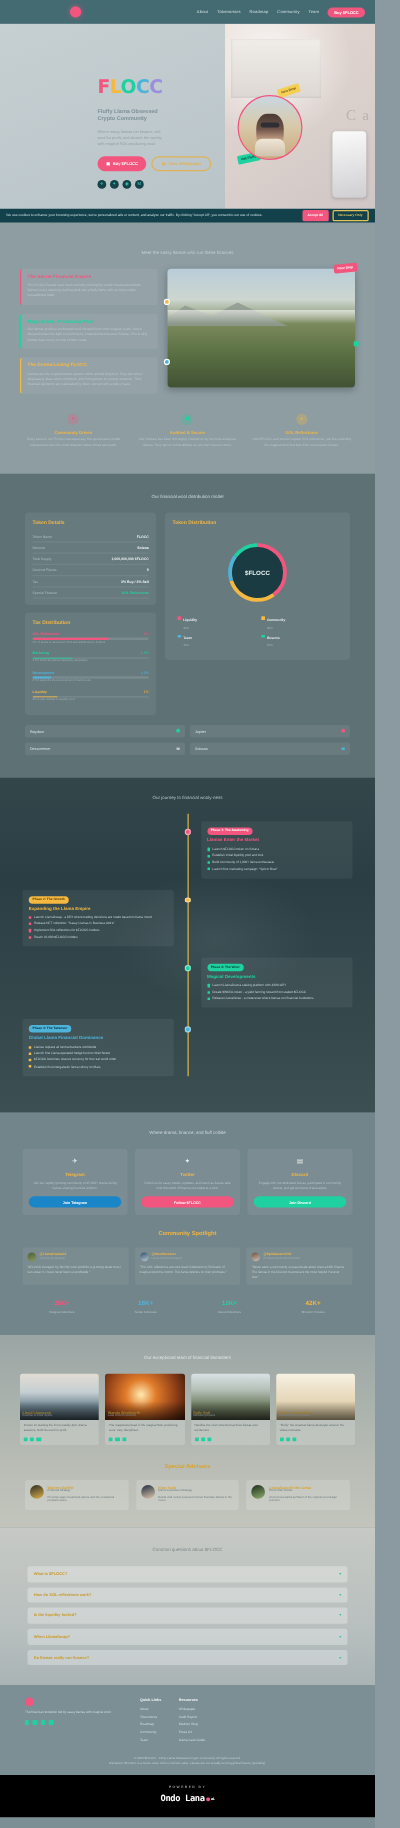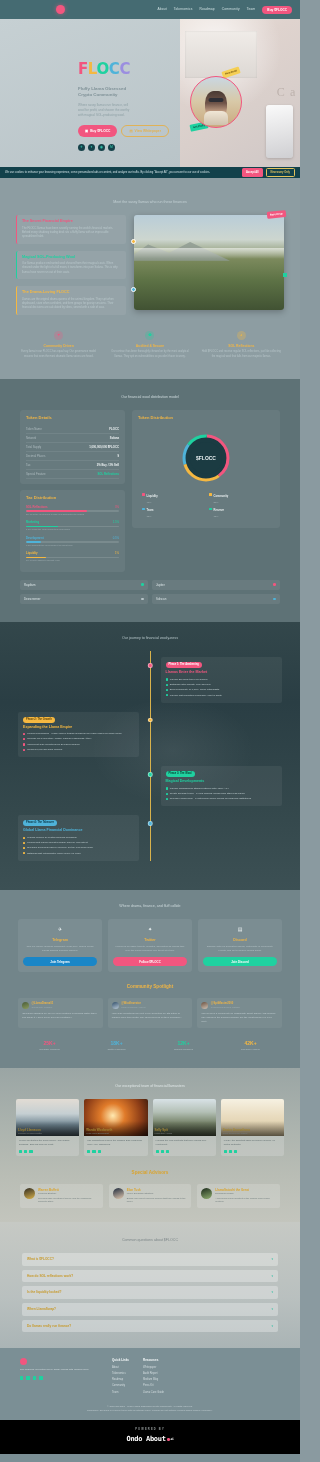--- a/index.html
+++ b/index.html
@@ -907,17 +907,17 @@
     </div>
     <div class="ft-bottom">
       <div>© 2024 $FLOCC - Fluffy Llama Obsessed Crypto Community. All rights reserved.</div>
       <div>Disclaimer: $FLOCC is a meme token with no intrinsic value. Llamas are not actually running global finance (probably).</div>
     </div>
   </div>
 
   <div class="powered">
     <div class="pw-lbl">POWERED BY</div>
     <div class="pw-brand">
-      <span>Ondo About</span><span class="pw-dot"></span><span class="pw-tail">ai</span>
+      <span>Ondo Lana</span><span class="pw-dot"></span><span class="pw-tail">ai</span>
     </div>
   </div>
   <div class="tail-bar"></div>
 </div>
 
 </body></html>

